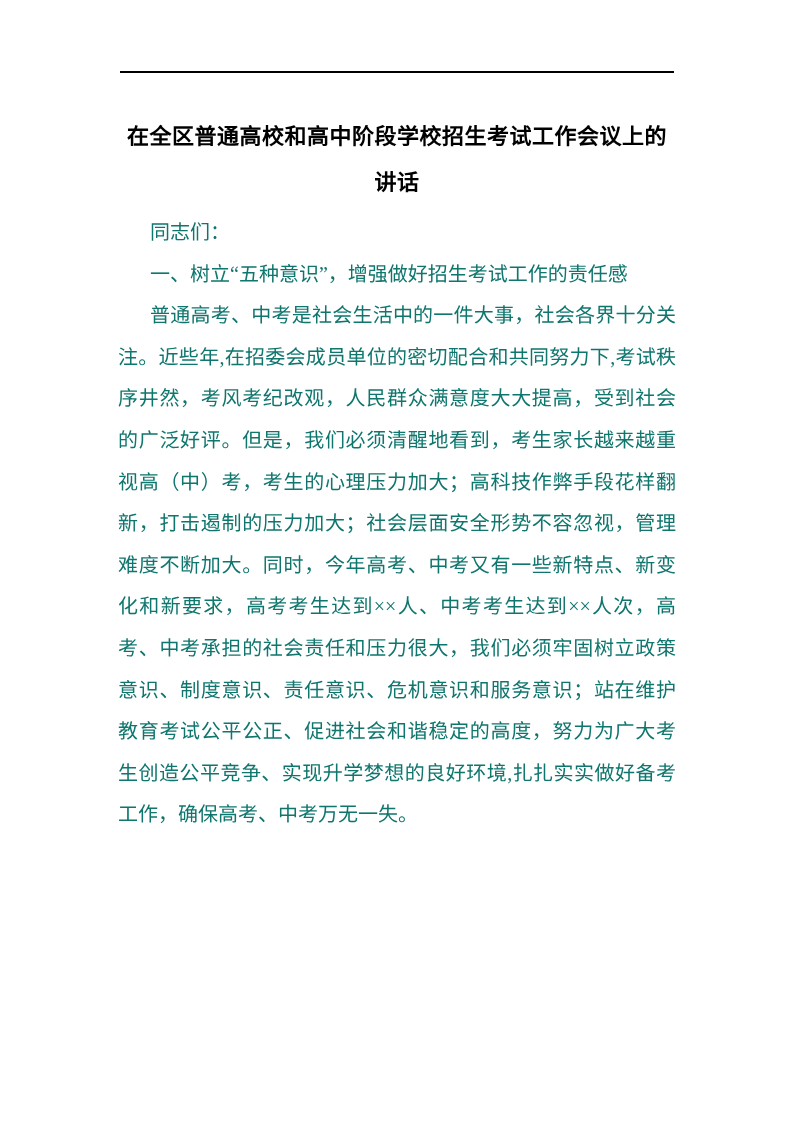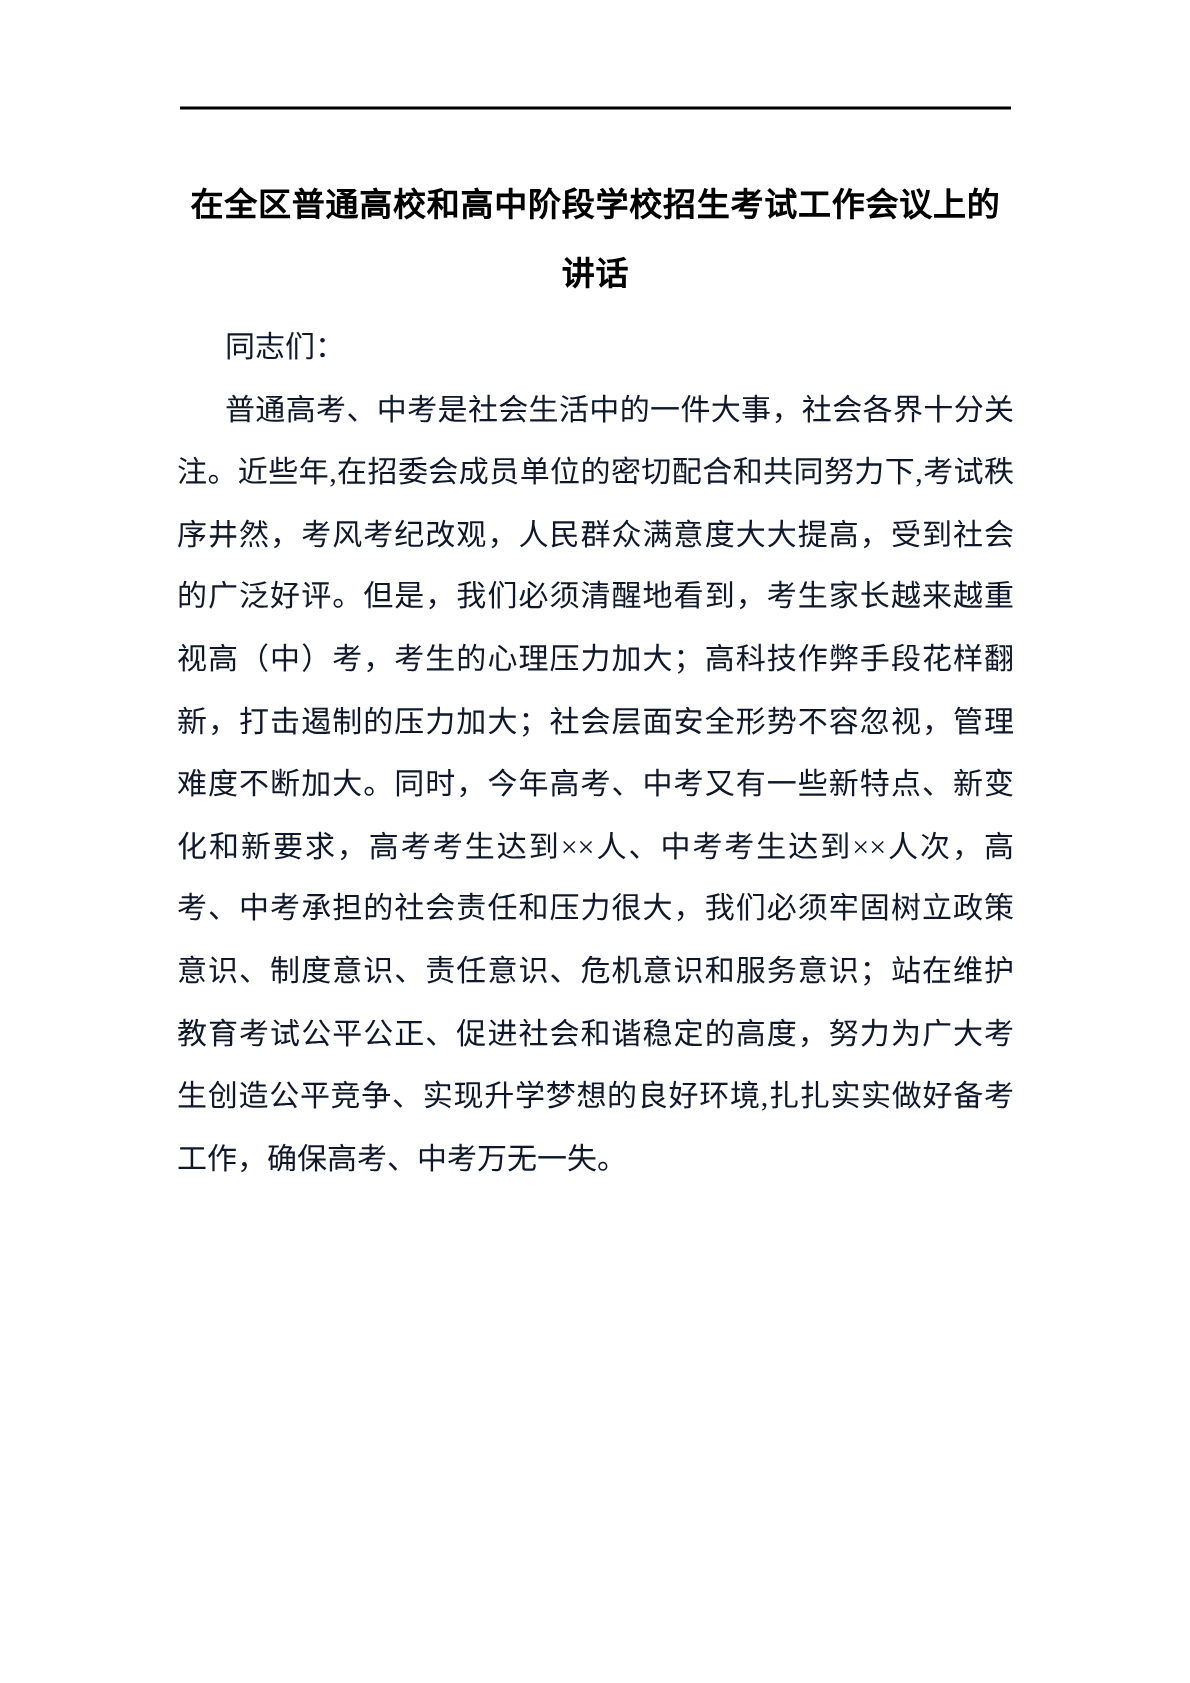--- a/index.html
+++ b/index.html
@@ -38,32 +38,33 @@
     line-height: 46px;
     text-align: center;
     color: #000000;
     letter-spacing: 0.5px;
   }
   .doc-body {
     margin-top: 6px;
     font-size: 20px;
     line-height: 41.6px;
     text-align: justify;
-    color: #0f172a;
+    color: #0f766e;
   }
   .doc-body p {
     margin: 0;
     text-indent: 32px;
   }
 </style>
 </head>
 <body>
 
 <div class="page">
   <div class="header-rule"></div>
   <div class="content">
     <div class="doc-title">在全区普通高校和高中阶段学校招生考试工作会议上的讲话</div>
     <div class="doc-body">
       <p>同志们：</p>
+      <p>一、树立“五种意识”，增强做好招生考试工作的责任感</p>
       <p>普通高考、中考是社会生活中的一件大事，社会各界十分关注。近些年,在招委会成员单位的密切配合和共同努力下,考试秩序井然，考风考纪改观，人民群众满意度大大提高，受到社会的广泛好评。但是，我们必须清醒地看到，考生家长越来越重视高（中）考，考生的心理压力加大；高科技作弊手段花样翻新，打击遏制的压力加大；社会层面安全形势不容忽视，管理难度不断加大。同时，今年高考、中考又有一些新特点、新变化和新要求，高考考生达到××人、中考考生达到××人次，高考、中考承担的社会责任和压力很大，我们必须牢固树立政策意识、制度意识、责任意识、危机意识和服务意识；站在维护教育考试公平公正、促进社会和谐稳定的高度，努力为广大考生创造公平竞争、实现升学梦想的良好环境,扎扎实实做好备考工作，确保高考、中考万无一失。</p>
     </div>
   </div>
 </div>
 
 </body></html>

